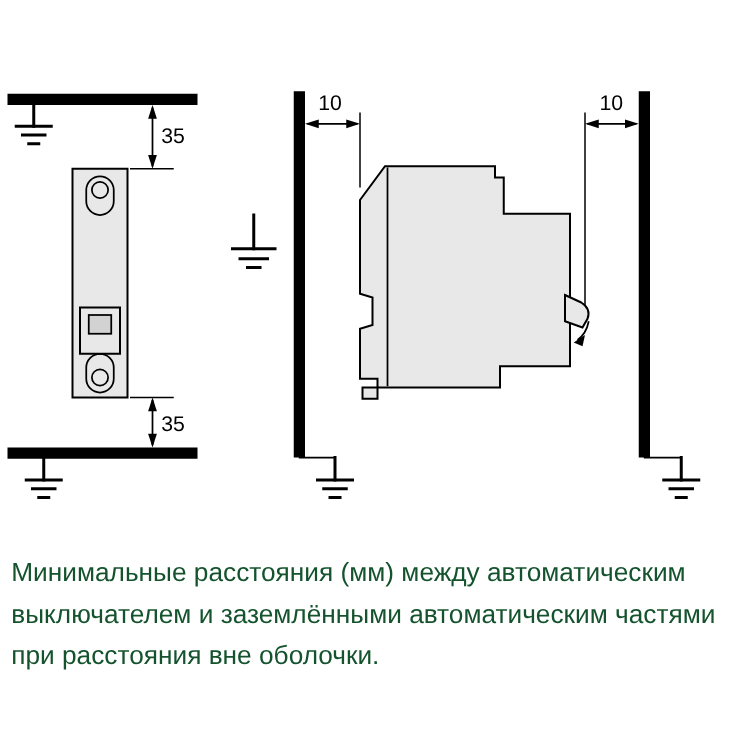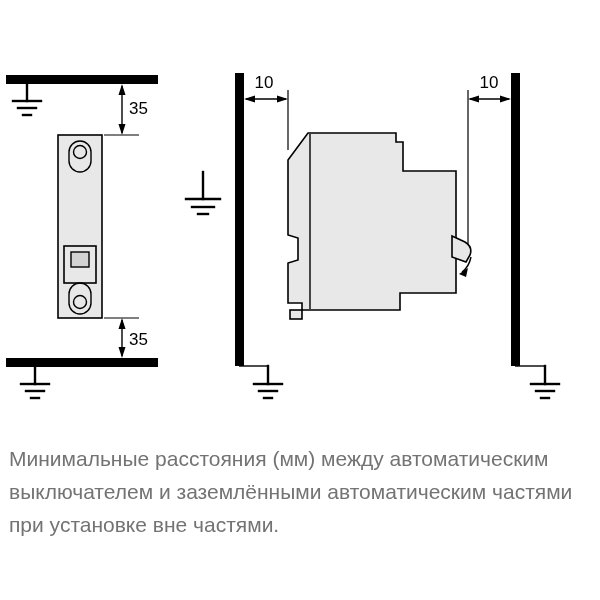--- a/index.html
+++ b/index.html
@@ -7,21 +7,21 @@
   svg{display:block;}
   .wall{fill:#000000;}
   .ln{stroke:#000000;stroke-width:1.4;fill:none;}
   .ln-thin{stroke:#000000;stroke-width:1.2;fill:none;}
   .gnd{stroke:#000000;stroke-width:2.4;fill:none;stroke-linecap:square;}
   .outline{fill:#e8e8e8;stroke:#000000;stroke-width:1.6;stroke-linejoin:miter;}
   .detail{fill:none;stroke:#000000;stroke-width:1.4;}
   .inner-dark{fill:#d2d2d2;stroke:#000000;stroke-width:1.4;}
   .arrow{fill:#000000;stroke:none;}
   .dimtext{font-family:"Liberation Sans",sans-serif;font-size:17px;fill:#000000;}
-  .caption{position:absolute;left:9px;top:443px;right:6px;color:#737373;
+  .caption{position:absolute;left:9px;top:443px;right:6px;color:#14532d;
            font-size:21px;line-height:1.57;font-family:"Liberation Sans",sans-serif;}
 </style>
 </head>
 <body>
 
 <div class="page">
 
   <svg width="600" height="438" viewBox="0 0 600 438">
 
     <g>
@@ -125,16 +125,16 @@
         <line class="gnd" x1="531" y1="384" x2="559" y2="384"></line>
         <line class="gnd" x1="536" y1="391" x2="554" y2="391"></line>
         <line class="gnd" x1="541" y1="398" x2="549" y2="398"></line>
       </g>
     </g>
   </svg>
 
   <div class="caption">
     <div>Минимальные расстояния (мм) между автоматическим</div>
     <div>выключателем и заземлёнными автоматическим частями</div>
-    <div>при установке вне частями.</div>
+    <div>при расстояния вне оболочки.</div>
   </div>
 
 </div>
 
 </body></html>

